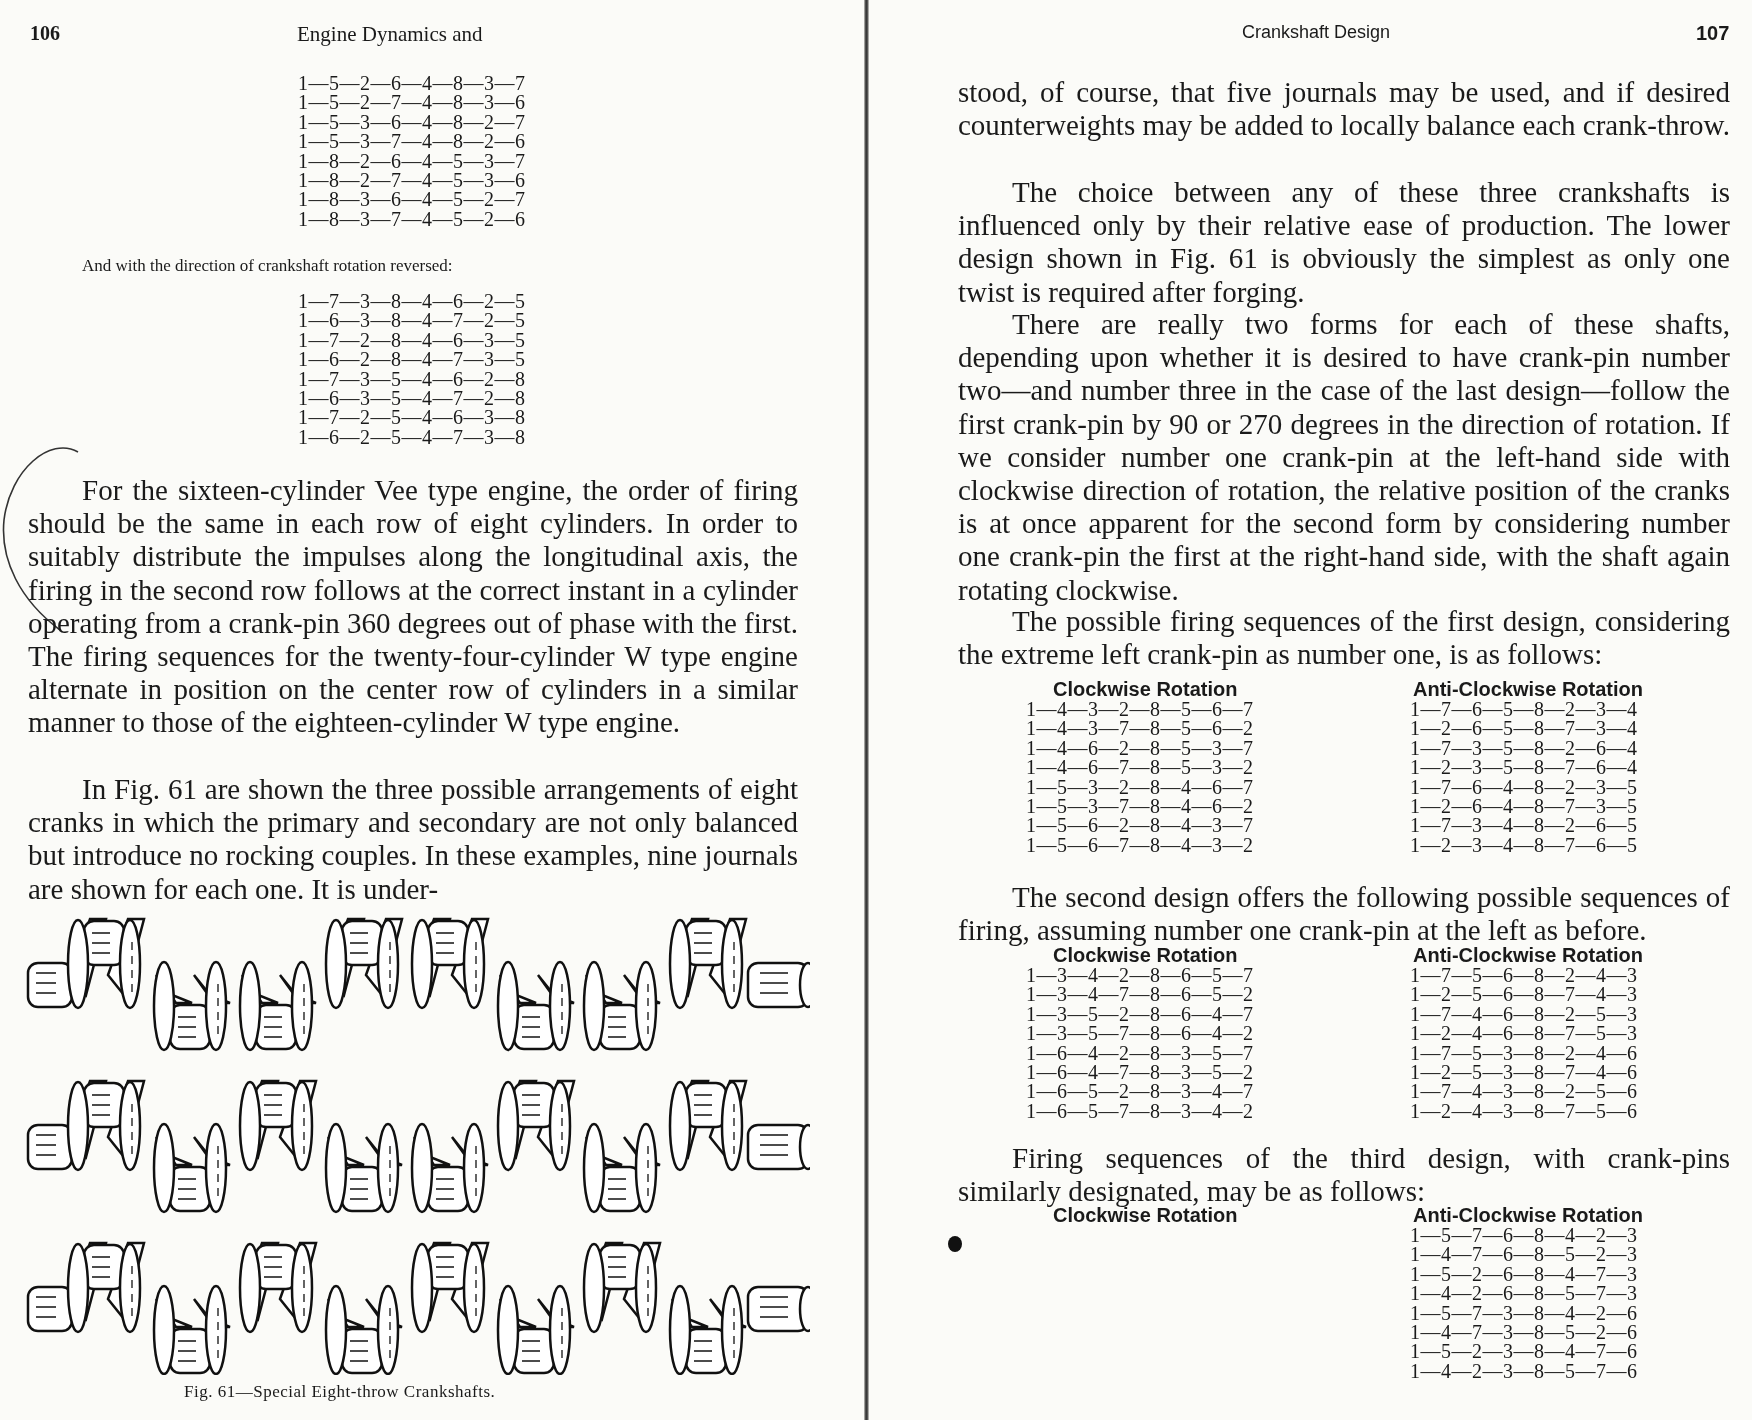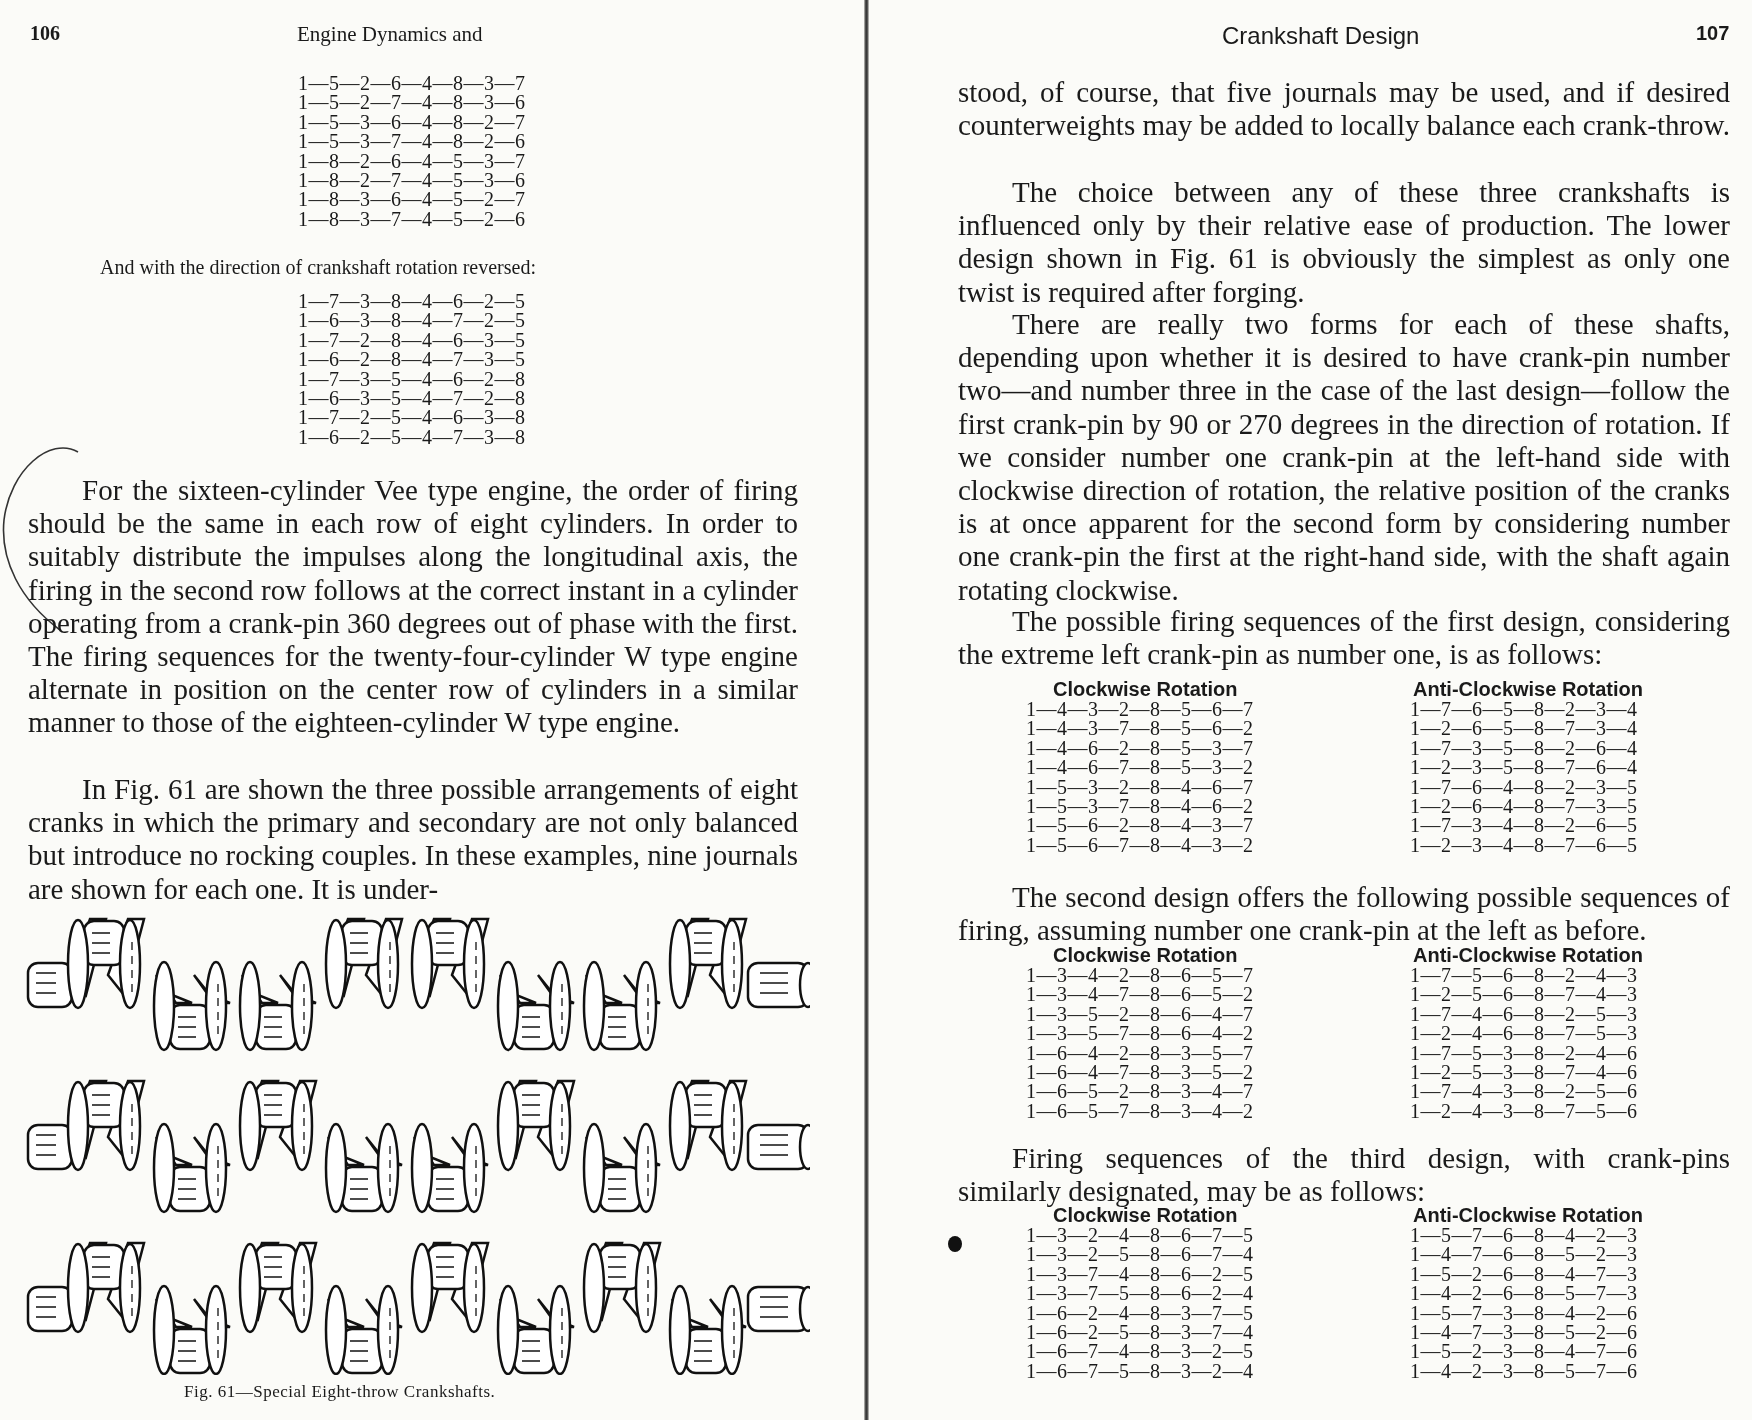--- a/index.html
+++ b/index.html
@@ -17,21 +17,21 @@
   }
   .running-head { position: absolute; top: 22px; font-size: 21px; font-weight: normal; }
   .pnum { position: absolute; top: 22px; font-size: 20px; font-weight: bold; }
   .seq-block { position: absolute; font-size: 20px; line-height: 19.4px; letter-spacing: 0.5px; }
   .seq-block div { white-space: pre; }
   .para {
     position: absolute; font-size: 29px; line-height: 33.2px; text-align: justify;
     text-align-last: left; margin: 0;
   }
   .para .indent { display: inline-block; width: 54px; }
-  .inline-line { position: absolute; font-size: 20px; white-space: nowrap; margin-left: 18px; }
+  .inline-line { position: absolute; font-size: 17px; white-space: nowrap; }
   .tbl-head { position: absolute; font-size: 20px; font-weight: bold; font-family: "Liberation Sans", "DejaVu Sans", sans-serif; }
   .caption { position: absolute; font-size: 17px; letter-spacing: 0.5px; white-space: nowrap; }
   .margin-mark { position: absolute; }
   svg { display: block; }
 </style>
 </head>
 <body>
 
 <div class="page page-left">
   <div class="pnum" style="left:30px;">106</div>
@@ -394,21 +394,21 @@
         </g>
       </svg>
   </div>
 
   <div class="caption" style="left:184px; top:1382px;">Fig. 61—Special Eight-throw Crankshafts.</div>
 </div>
 
 <div class="spine"></div>
 
 <div class="page page-right">
-  <div class="running-head" style="left:352px; font-family:'Liberation Sans','DejaVu Sans',sans-serif; font-size:24px;">Crankshaft Design</div>
+  <div class="running-head" style="left:372px; font-family:'Liberation Sans','DejaVu Sans',sans-serif; font-size:18px;">Crankshaft Design</div>
   <div class="pnum" style="left:826px; font-family:'Liberation Sans','DejaVu Sans',sans-serif;">107</div>
 
   <p class="para" style="left:88px; top:76px; width:772px;"><span>stood, of course, that five journals may be used, and if desired counterweights may be added to locally balance each crank-throw.</span></p>
   <p class="para" style="left:88px; top:176px; width:772px;"><span class="indent"></span><span>The choice between any of these three crankshafts is influenced only by their relative ease of production. The lower design shown in Fig. 61 is obviously the simplest as only one twist is required after forging.</span></p>
   <p class="para" style="left:88px; top:308px; width:772px;"><span class="indent"></span><span>There are really two forms for each of these shafts, depending upon whether it is desired to have crank-pin number two—and number three in the case of the last design—follow the first crank-pin by 90 or 270 degrees in the direction of rotation. If we consider number one crank-pin at the left-hand side with clockwise direction of rotation, the relative position of the cranks is at once apparent for the second form by considering number one crank-pin the first at the right-hand side, with the shaft again rotating clockwise.</span></p>
   <p class="para" style="left:88px; top:605px; width:772px;"><span class="indent"></span><span>The possible firing sequences of the first design, considering the extreme left crank-pin as number one, is as follows:</span></p>
 
   <div class="tbl-head" style="left:183px; top:678px;">Clockwise Rotation</div>
   <div class="tbl-head" style="left:543px; top:678px;">Anti-Clockwise Rotation</div>
   <div class="seq-block" style="left:156px; top:700px;">
@@ -454,30 +454,20 @@
       <div>1—7—5—3—8—2—4—6</div>
       <div>1—2—5—3—8—7—4—6</div>
       <div>1—7—4—3—8—2—5—6</div>
       <div>1—2—4—3—8—7—5—6</div>
     </div>
 
   <p class="para" style="left:88px; top:1142px; width:772px;"><span class="indent"></span><span>Firing sequences of the third design, with crank-pins similarly designated, may be as follows:</span></p>
 
   <div class="tbl-head" style="left:183px; top:1204px;">Clockwise Rotation</div>
   <div class="tbl-head" style="left:543px; top:1204px;">Anti-Clockwise Rotation</div>
-  <div class="seq-block" style="left:156px; top:1226px;">
-      <div>1—3—2—4—8—6—7—5</div>
-      <div>1—3—2—5—8—6—7—4</div>
-      <div>1—3—7—4—8—6—2—5</div>
-      <div>1—3—7—5—8—6—2—4</div>
-      <div>1—6—2—4—8—3—7—5</div>
-      <div>1—6—2—5—8—3—7—4</div>
-      <div>1—6—7—4—8—3—2—5</div>
-      <div>1—6—7—5—8—3—2—4</div>
-    </div>
   <div class="seq-block" style="left:540px; top:1226px;">
       <div>1—5—7—6—8—4—2—3</div>
       <div>1—4—7—6—8—5—2—3</div>
       <div>1—5—2—6—8—4—7—3</div>
       <div>1—4—2—6—8—5—7—3</div>
       <div>1—5—7—3—8—4—2—6</div>
       <div>1—4—7—3—8—5—2—6</div>
       <div>1—5—2—3—8—4—7—6</div>
       <div>1—4—2—3—8—5—7—6</div>
     </div>

